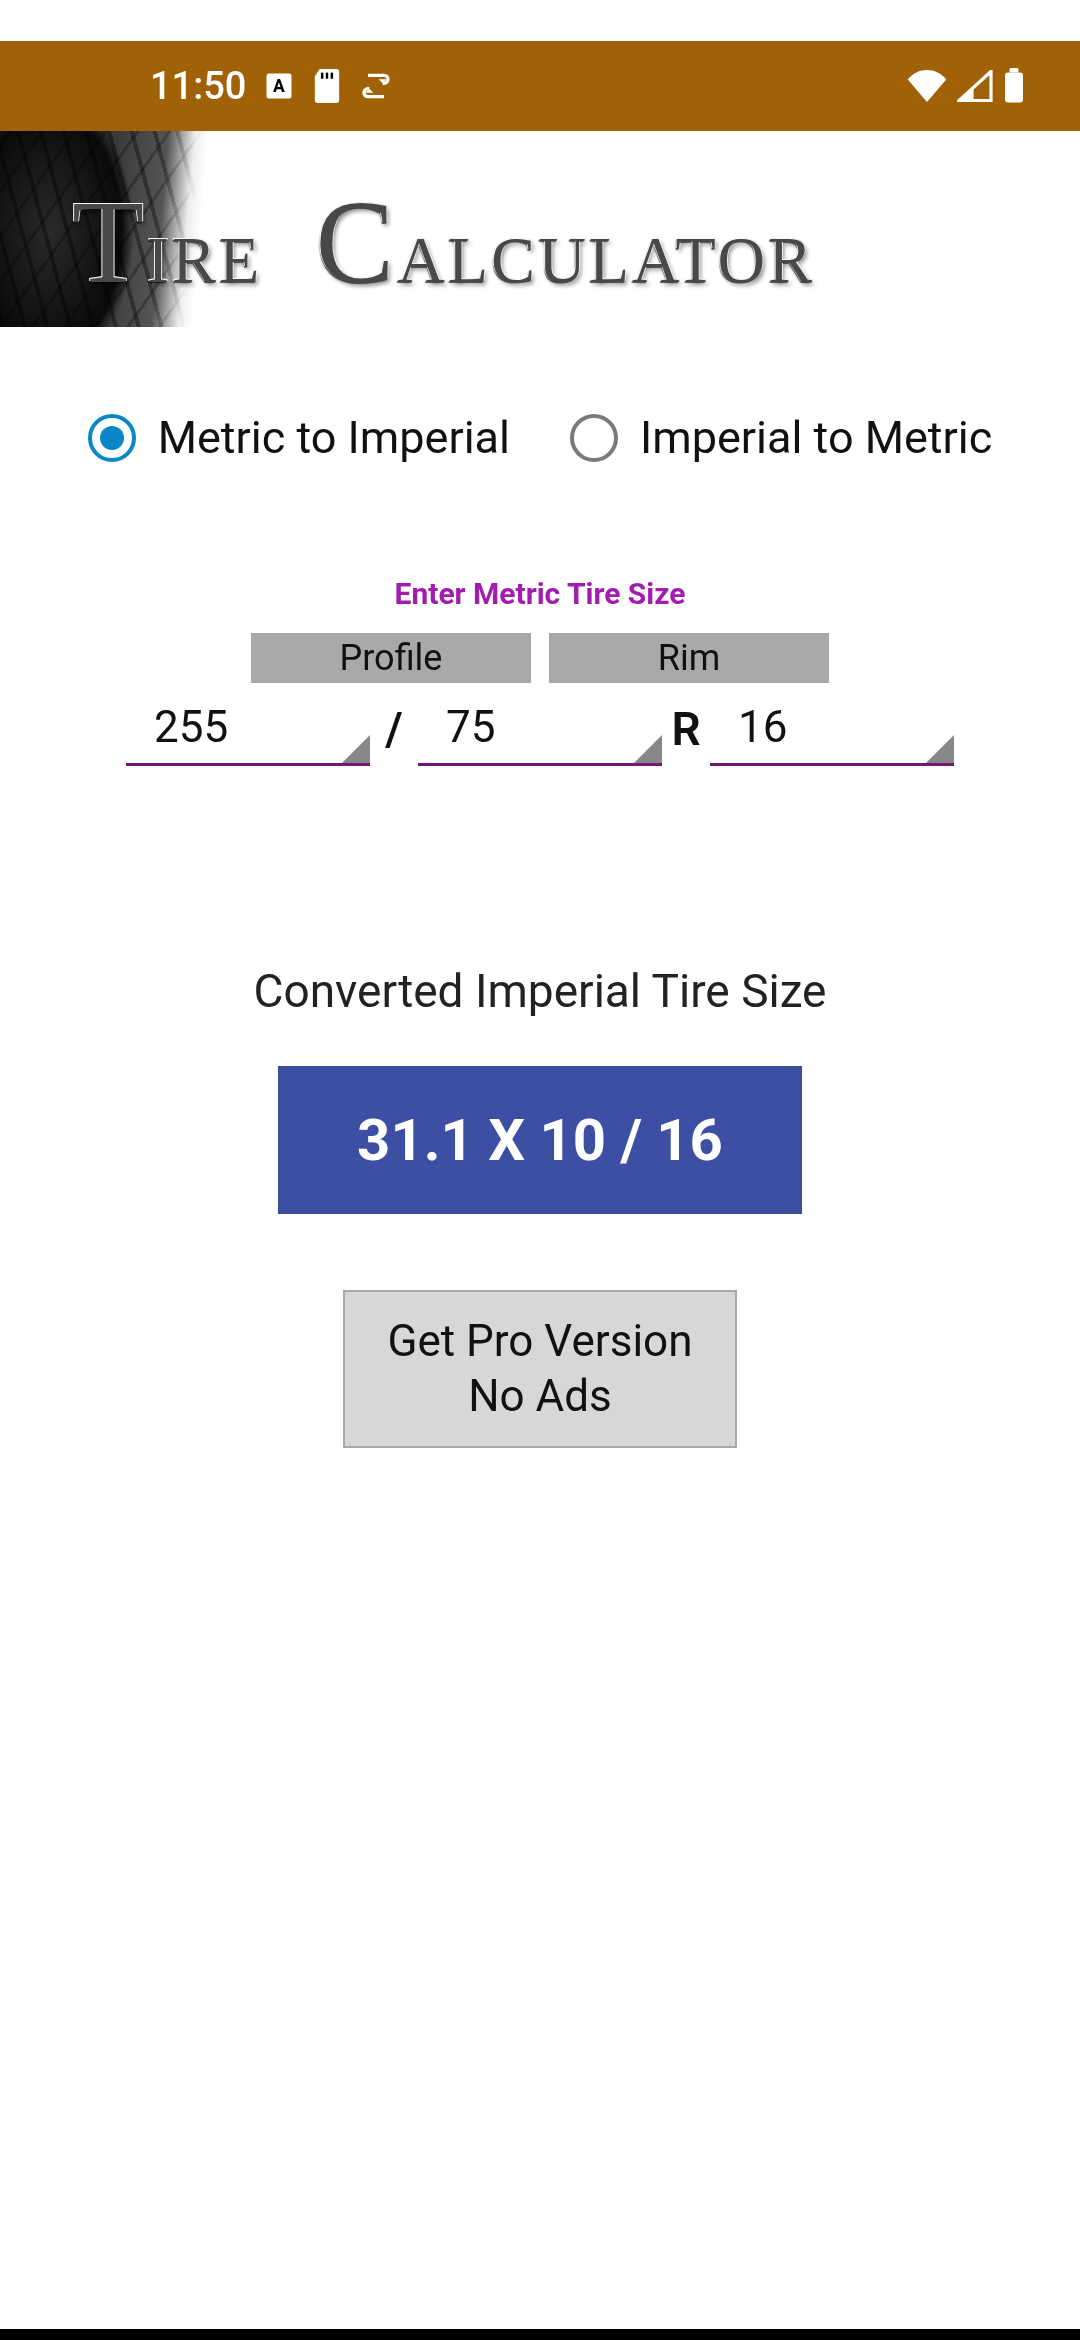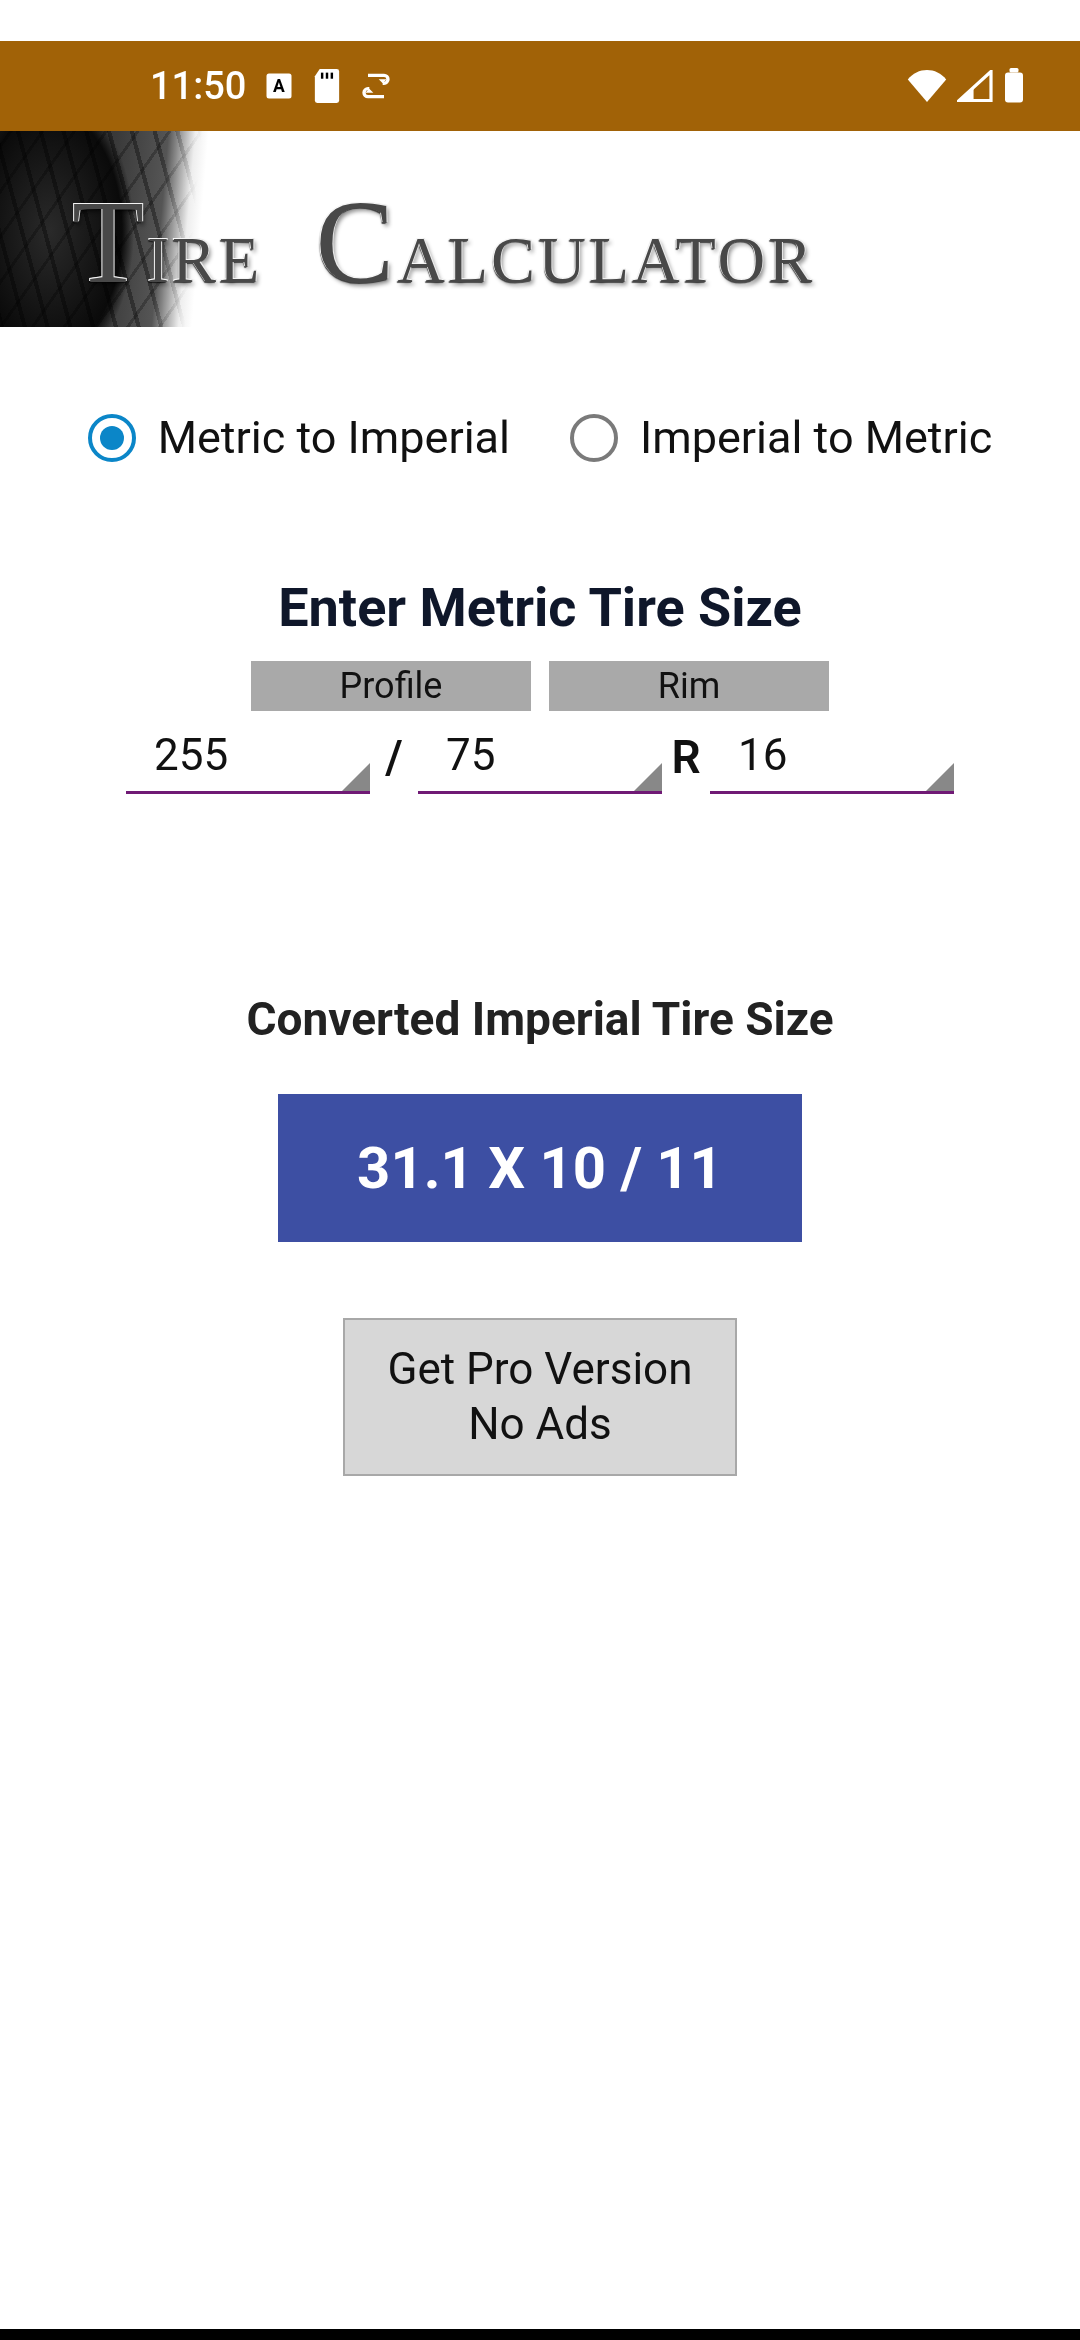--- a/index.html
+++ b/index.html
@@ -89,23 +89,23 @@
   .radio-circle.checked { border-color: #0b86c8; }
   .radio-dot {
     width: 24px; height: 24px;
     background: #0b86c8;
     border-radius: 50%;
   }
   .radio-label { font-size: 45px; color: #111; }
   
   .section-title {
     text-align: center;
-    font-size: 54px;
+    font-size: 30px;
     font-weight: 700;
-    color: #0f172a;
+    color: #a21caf;
     margin-top: 112px;
   }
   
   .headers-row {
     display: flex;
     justify-content: center;
     gap: 18px;
     margin-top: 22px;
   }
   .col-header {
@@ -145,21 +145,21 @@
     text-align: center;
     font-size: 46px;
     font-weight: 600;
     color: #111;
     padding-bottom: 10px;
   }
   
   .result-title {
     text-align: center;
     font-size: 46px;
-    font-weight: 700;
+    font-weight: 400;
     color: #222;
     margin-top: 198px;
   }
   .result-box {
     margin: 48px auto 0;
     width: 524px;
     background: #3d4fa3;
     color: #fff;
     text-align: center;
     font-size: 58px;
@@ -288,21 +288,21 @@
       <span>75</span>
     </div>
     <div class="sep">R</div>
     <div class="spinner-wrap">
       <span>16</span>
     </div>
   </div>
 
   <div class="result-title">Converted Imperial Tire Size</div>
   <div class="result-box">
-    <span>31.1 X 10 / 11</span>
+    <span>31.1 X 10 / 16</span>
   </div>
 
   <div class="pro-button">
     <div>Get Pro Version</div>
     <div>No Ads</div>
   </div>
 
 </div>
 
 <div class="nav-bar">

